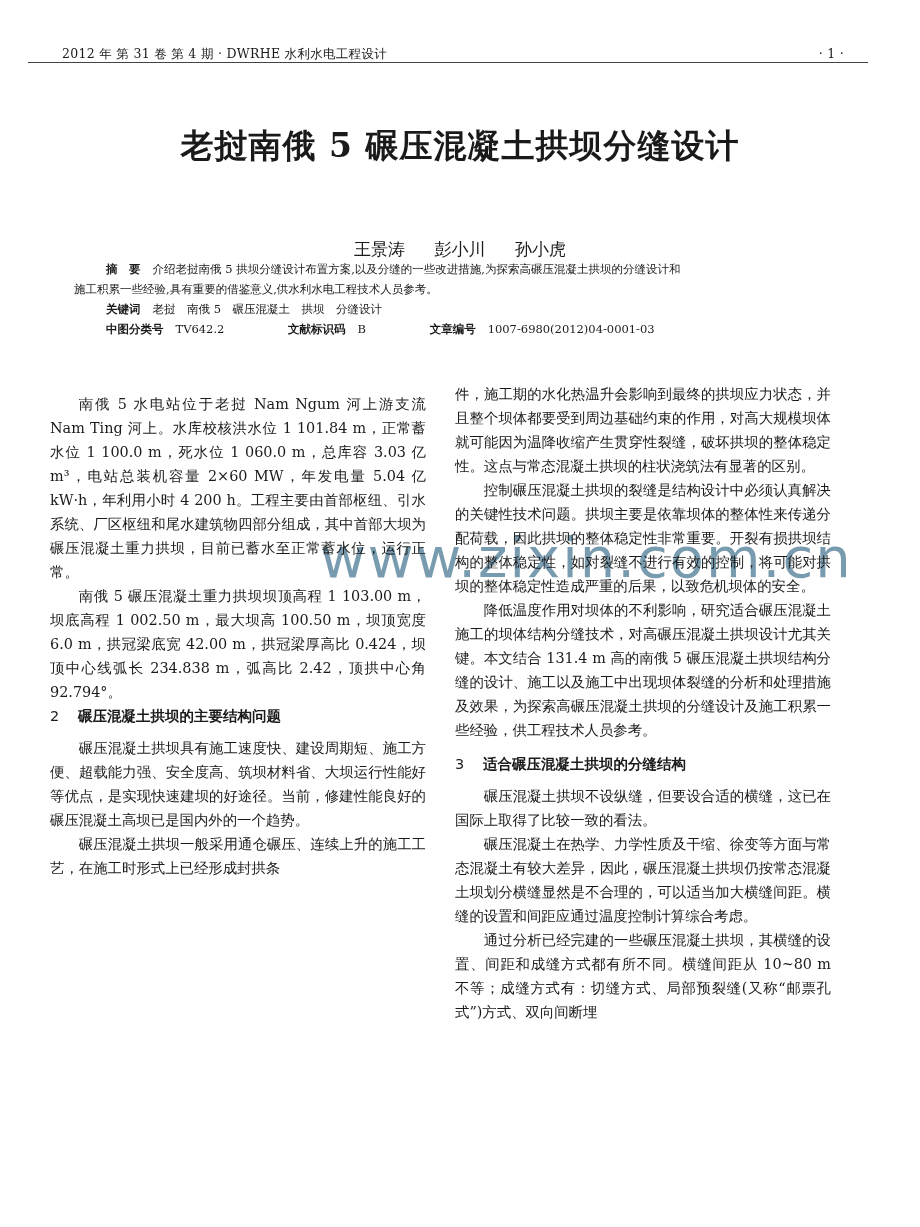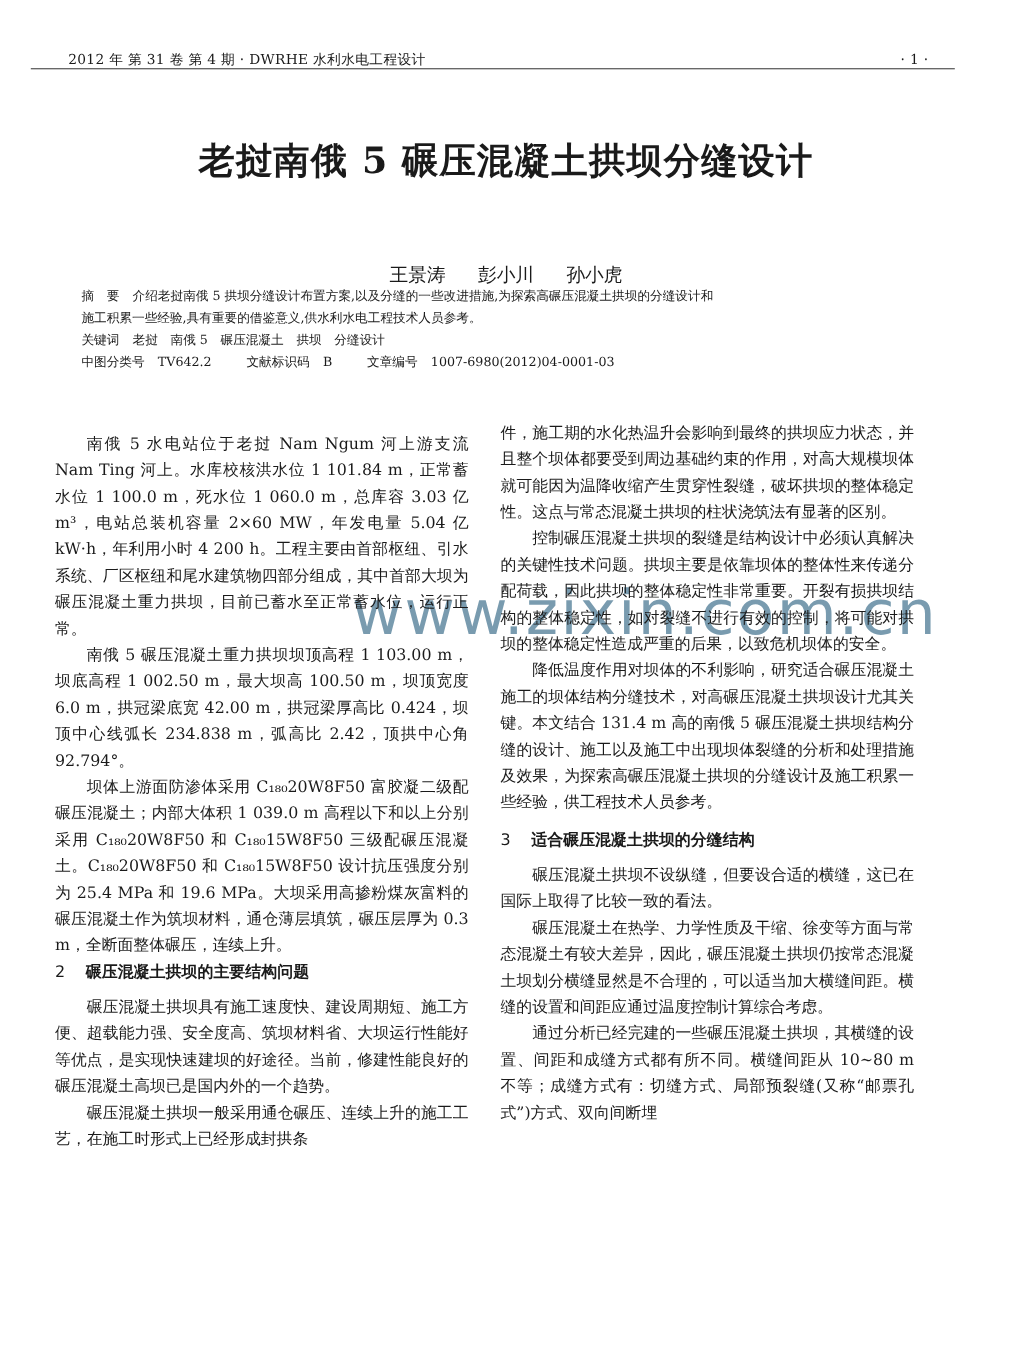--- a/index.html
+++ b/index.html
@@ -9,21 +9,21 @@
          font-size:12.5px; letter-spacing:0.3px; }
   .running-head .left { position:absolute; left:0; top:0; }
   .running-head .right { position:absolute; right:28px; top:0; }
   .rule-full { position:absolute; left:28px; top:62px; width:440px; border-top:1.2px solid #444; }
   .title { position:absolute; left:0; width:920px; top:124px; text-align:center;
          font-size:33px; font-weight:bold; letter-spacing:1px;
          font-family:"DejaVu Serif","Liberation Serif",serif; }
   .authors { position:absolute; left:0; width:920px; top:206px; text-align:center; font-size:17px;margin-top:32px; }
   .authors span { margin:0 12px; }
   .abstract { position:absolute; left:74px; top:259px; width:730px; font-size:11.5px; line-height:20px; }
-  .abstract .lbl { font-weight:normal; margin-right:12px; font-family:"DejaVu Sans","Liberation Sans",sans-serif; }
+  .abstract .lbl { font-weight:bold; margin-right:12px; font-family:"DejaVu Sans","Liberation Sans",sans-serif;margin-left:32px; }
   .abstract .row { white-space:nowrap; }
   .abstract .gap { display:inline-block; width:28px; }
   .col { position:absolute; top:392px; width:376px; font-size:14.4px; line-height:24px; text-align:justify; }
   .col.left { left:50px; }
   .col.right { left:455px; top:382px; }
   .col p { margin:0; text-indent:2em; }
   .col p.noindent { text-indent:0; }
   .sec { font-weight:bold; margin:6px 0 8px 0; font-size:14.5px; }
   .sec .num { font-family:"DejaVu Sans","Liberation Sans",sans-serif; font-weight:normal; display:inline-block; width:28px; }
   .watermark { position:absolute; left:320px; top:525px; font-size:56px; color:#0c4a6e; opacity:0.55;
@@ -55,21 +55,20 @@
     <span class="lbl">文献标识码</span><span>B</span><span class="gap"></span>
     <span class="lbl">文章编号</span><span>1007-6980(2012)04-0001-03</span>
   </div>
 </div>
 
 <div class="watermark">www.zixin.com.cn</div>
 
 <div class="col left">
   <p>南俄 5 水电站位于老挝 Nam Ngum 河上游支流 Nam Ting 河上。水库校核洪水位 1 101.84 m，正常蓄水位 1 100.0 m，死水位 1 060.0 m，总库容 3.03 亿 m³，电站总装机容量 2×60 MW，年发电量 5.04 亿 kW·h，年利用小时 4 200 h。工程主要由首部枢纽、引水系统、厂区枢纽和尾水建筑物四部分组成，其中首部大坝为碾压混凝土重力拱坝，目前已蓄水至正常蓄水位，运行正常。</p>
   <p>南俄 5 碾压混凝土重力拱坝坝顶高程 1 103.00 m，坝底高程 1 002.50 m，最大坝高 100.50 m，坝顶宽度 6.0 m，拱冠梁底宽 42.00 m，拱冠梁厚高比 0.424，坝顶中心线弧长 234.838 m，弧高比 2.42，顶拱中心角 92.794°。</p>
-  <p>坝体上游面防渗体采用 C₁₈₀20W8F50 富胶凝二级配碾压混凝土；内部大体积 1 039.0 m 高程以下和以上分别采用 C₁₈₀20W8F50 和 C₁₈₀15W8F50 三级配碾压混凝土。C₁₈₀20W8F50 和 C₁₈₀15W8F50 设计抗压强度分别为 25.4 MPa 和 19.6 MPa。大坝采用高掺粉煤灰富料的碾压混凝土作为筑坝材料，通仓薄层填筑，碾压层厚为 0.3 m，全断面整体碾压，连续上升。</p>
   <div class="sec" style="margin-top:0;"><span class="num">2</span><span>碾压混凝土拱坝的主要结构问题</span></div>
   <p>碾压混凝土拱坝具有施工速度快、建设周期短、施工方便、超载能力强、安全度高、筑坝材料省、大坝运行性能好等优点，是实现快速建坝的好途径。当前，修建性能良好的碾压混凝土高坝已是国内外的一个趋势。</p>
   <p>碾压混凝土拱坝一般采用通仓碾压、连续上升的施工工艺，在施工时形式上已经形成封拱条</p>
 </div>
 
 <div class="col right">
   <p class="noindent">件，施工期的水化热温升会影响到最终的拱坝应力状态，并且整个坝体都要受到周边基础约束的作用，对高大规模坝体就可能因为温降收缩产生贯穿性裂缝，破坏拱坝的整体稳定性。这点与常态混凝土拱坝的柱状浇筑法有显著的区别。</p>
   <p>控制碾压混凝土拱坝的裂缝是结构设计中必须认真解决的关键性技术问题。拱坝主要是依靠坝体的整体性来传递分配荷载，因此拱坝的整体稳定性非常重要。开裂有损拱坝结构的整体稳定性，如对裂缝不进行有效的控制，将可能对拱坝的整体稳定性造成严重的后果，以致危机坝体的安全。</p>
   <p>降低温度作用对坝体的不利影响，研究适合碾压混凝土施工的坝体结构分缝技术，对高碾压混凝土拱坝设计尤其关键。本文结合 131.4 m 高的南俄 5 碾压混凝土拱坝结构分缝的设计、施工以及施工中出现坝体裂缝的分析和处理措施及效果，为探索高碾压混凝土拱坝的分缝设计及施工积累一些经验，供工程技术人员参考。</p>
   <div class="sec" style="margin-top:10px;"><span class="num">3</span><span>适合碾压混凝土拱坝的分缝结构</span></div>

